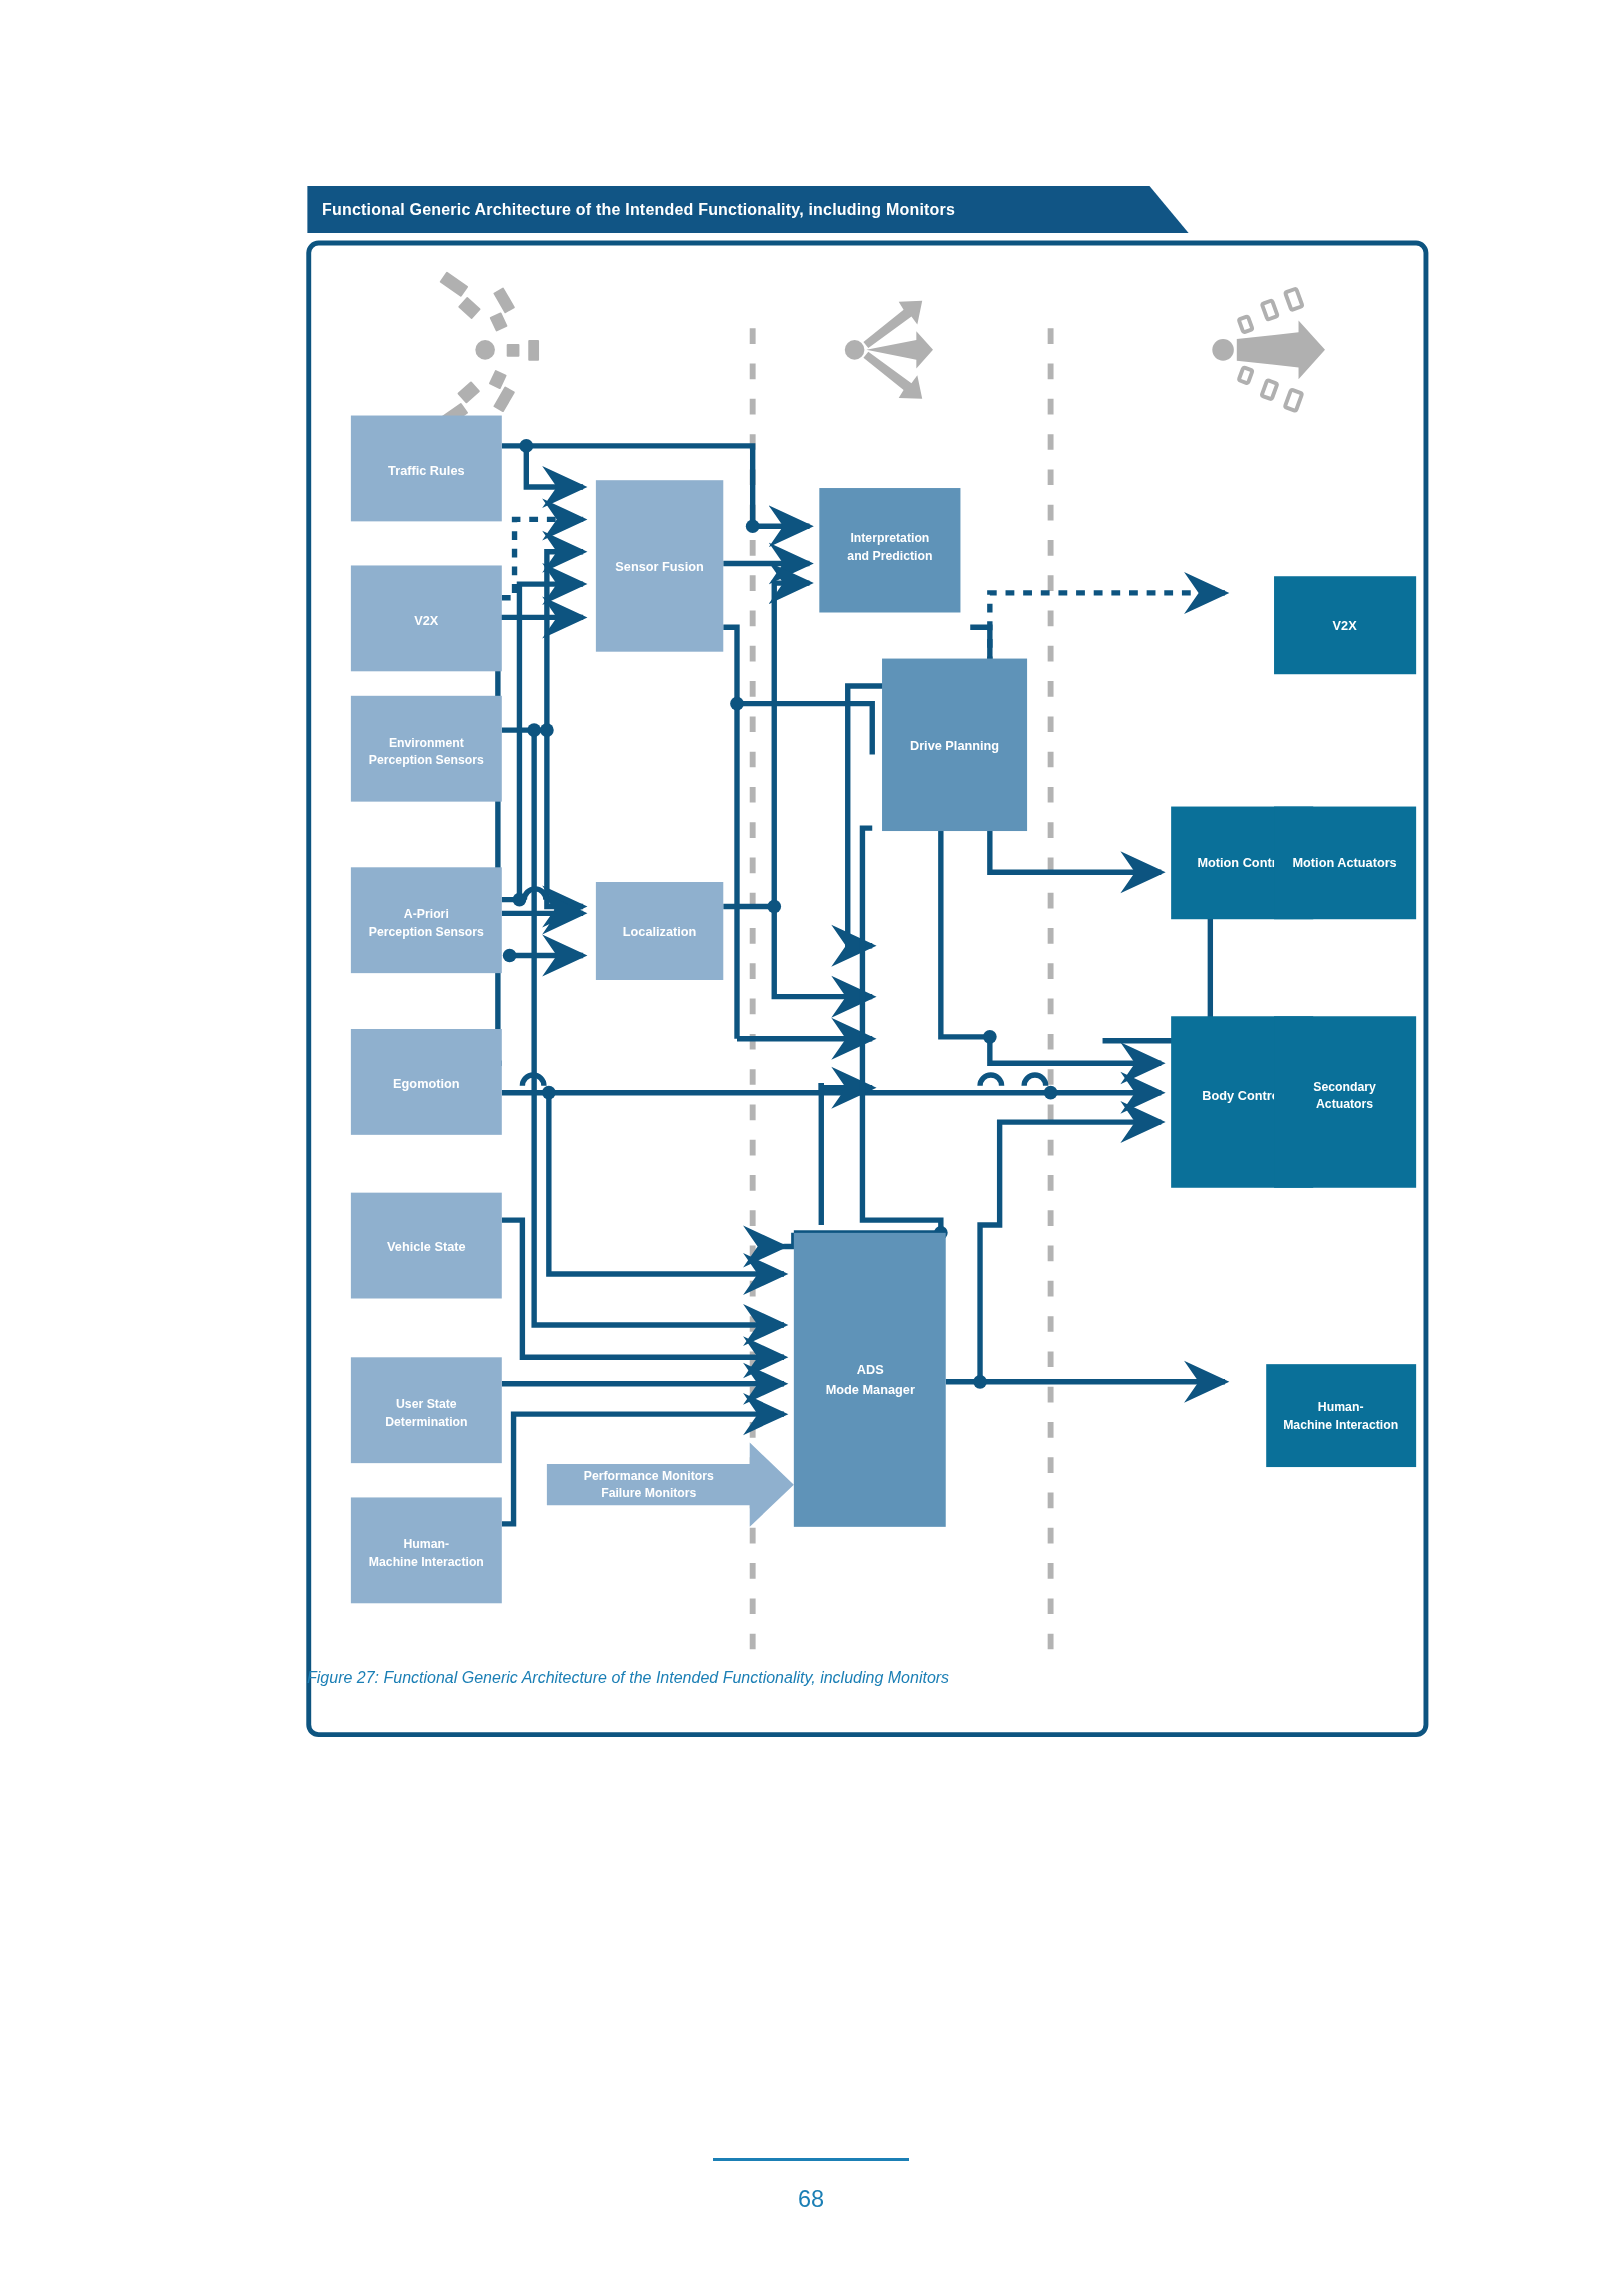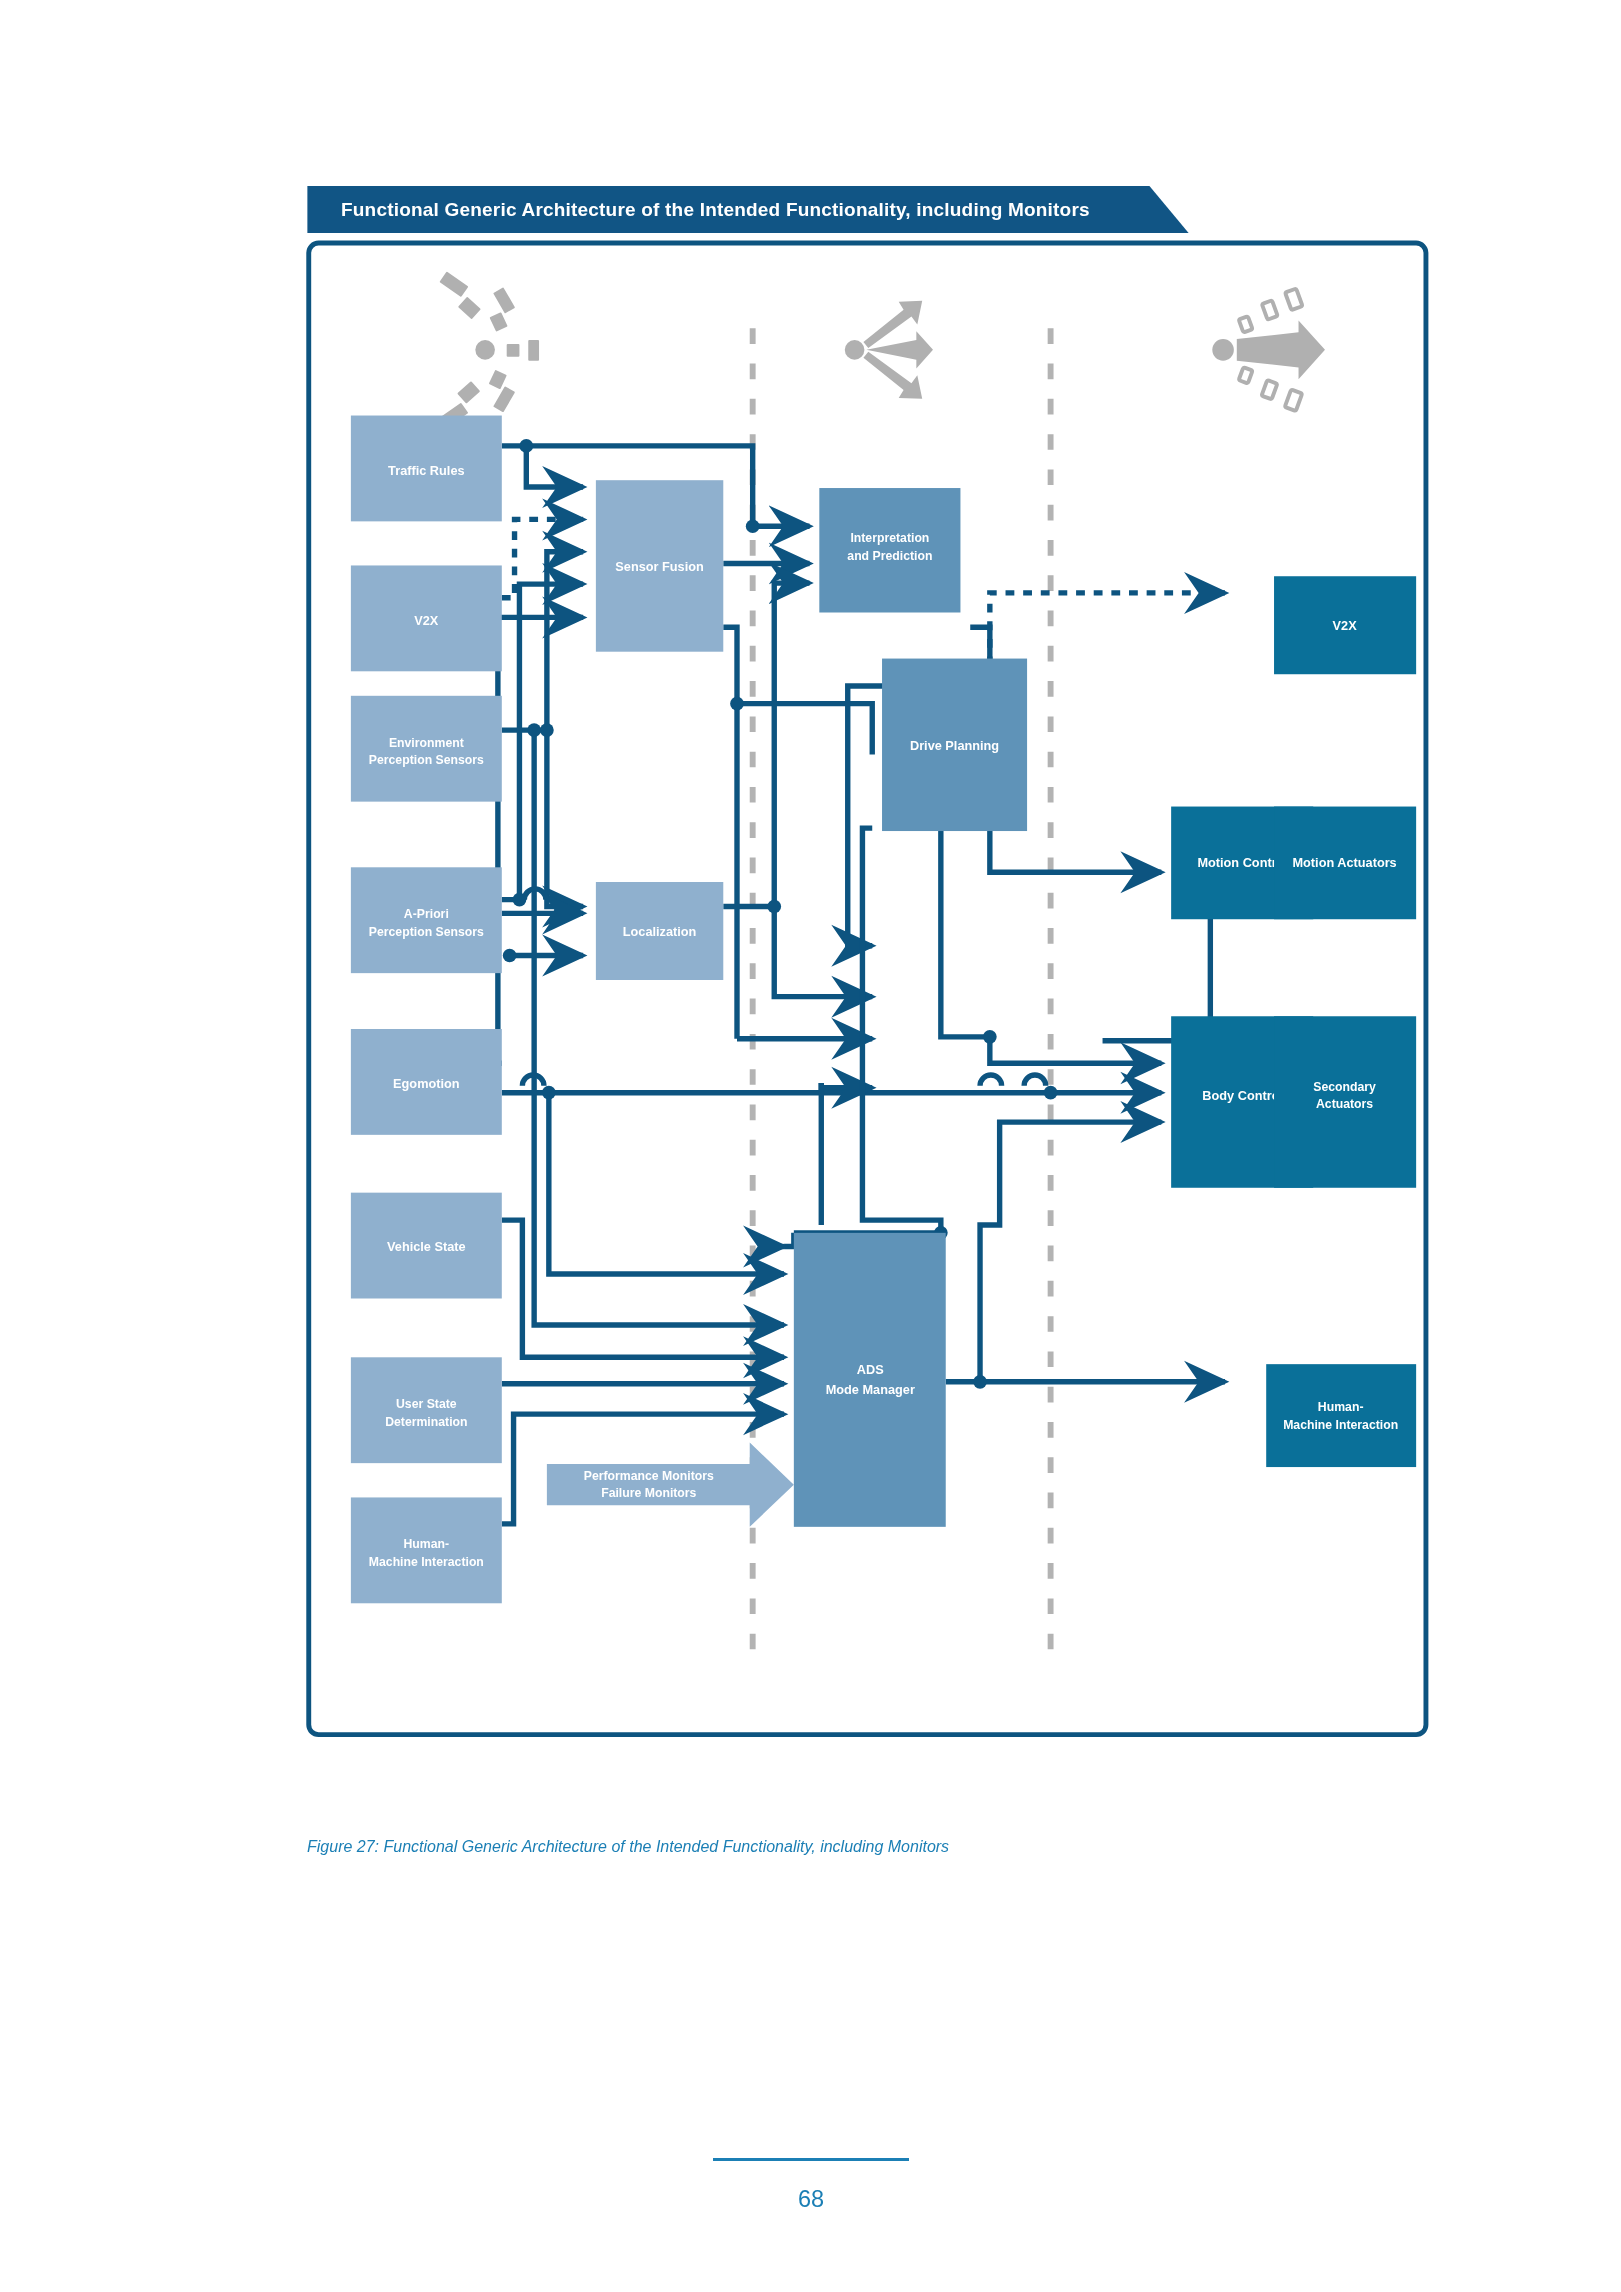--- a/index.html
+++ b/index.html
@@ -4,31 +4,31 @@
 <style>
   html,body{margin:0;padding:0;background:#ffffff;}
   body{width:1621px;height:2293px;position:relative;font-family:"Liberation Sans",sans-serif;}
 
   
   #fig-banner{
     position:absolute;left:307px;top:186px;width:882px;height:47px;
   }
   #fig-banner svg{position:absolute;left:0;top:0;}
   #fig-banner .bantext{
-    position:absolute;left:34px;top:0;height:47px;line-height:47px;
-    color:#ffffff;font-size:19px;font-weight:bold;letter-spacing:0.2px;
+    position:absolute;left:15px;top:0;height:47px;line-height:47px;
+    color:#ffffff;font-size:16px;font-weight:bold;letter-spacing:0.2px;
     white-space:nowrap;
   }
 
   
   #diagram{position:absolute;left:0;top:0;}
 
   
   #fig-caption{
-    position:absolute;left:307px;top:1838px;width:1127px;
+    position:absolute;left:307px;top:1669px;width:1127px;
     color:#1b7fb5;font-size:16px;font-style:italic;
     font-family:"Liberation Sans",sans-serif;white-space:nowrap;
   }
 
   
   #footer-rule{
     position:absolute;left:713px;top:2158px;width:196px;height:2.9px;background:#1b7fb5;
   }
   #page-number{
     position:absolute;left:713px;top:2186px;width:196px;text-align:center;

